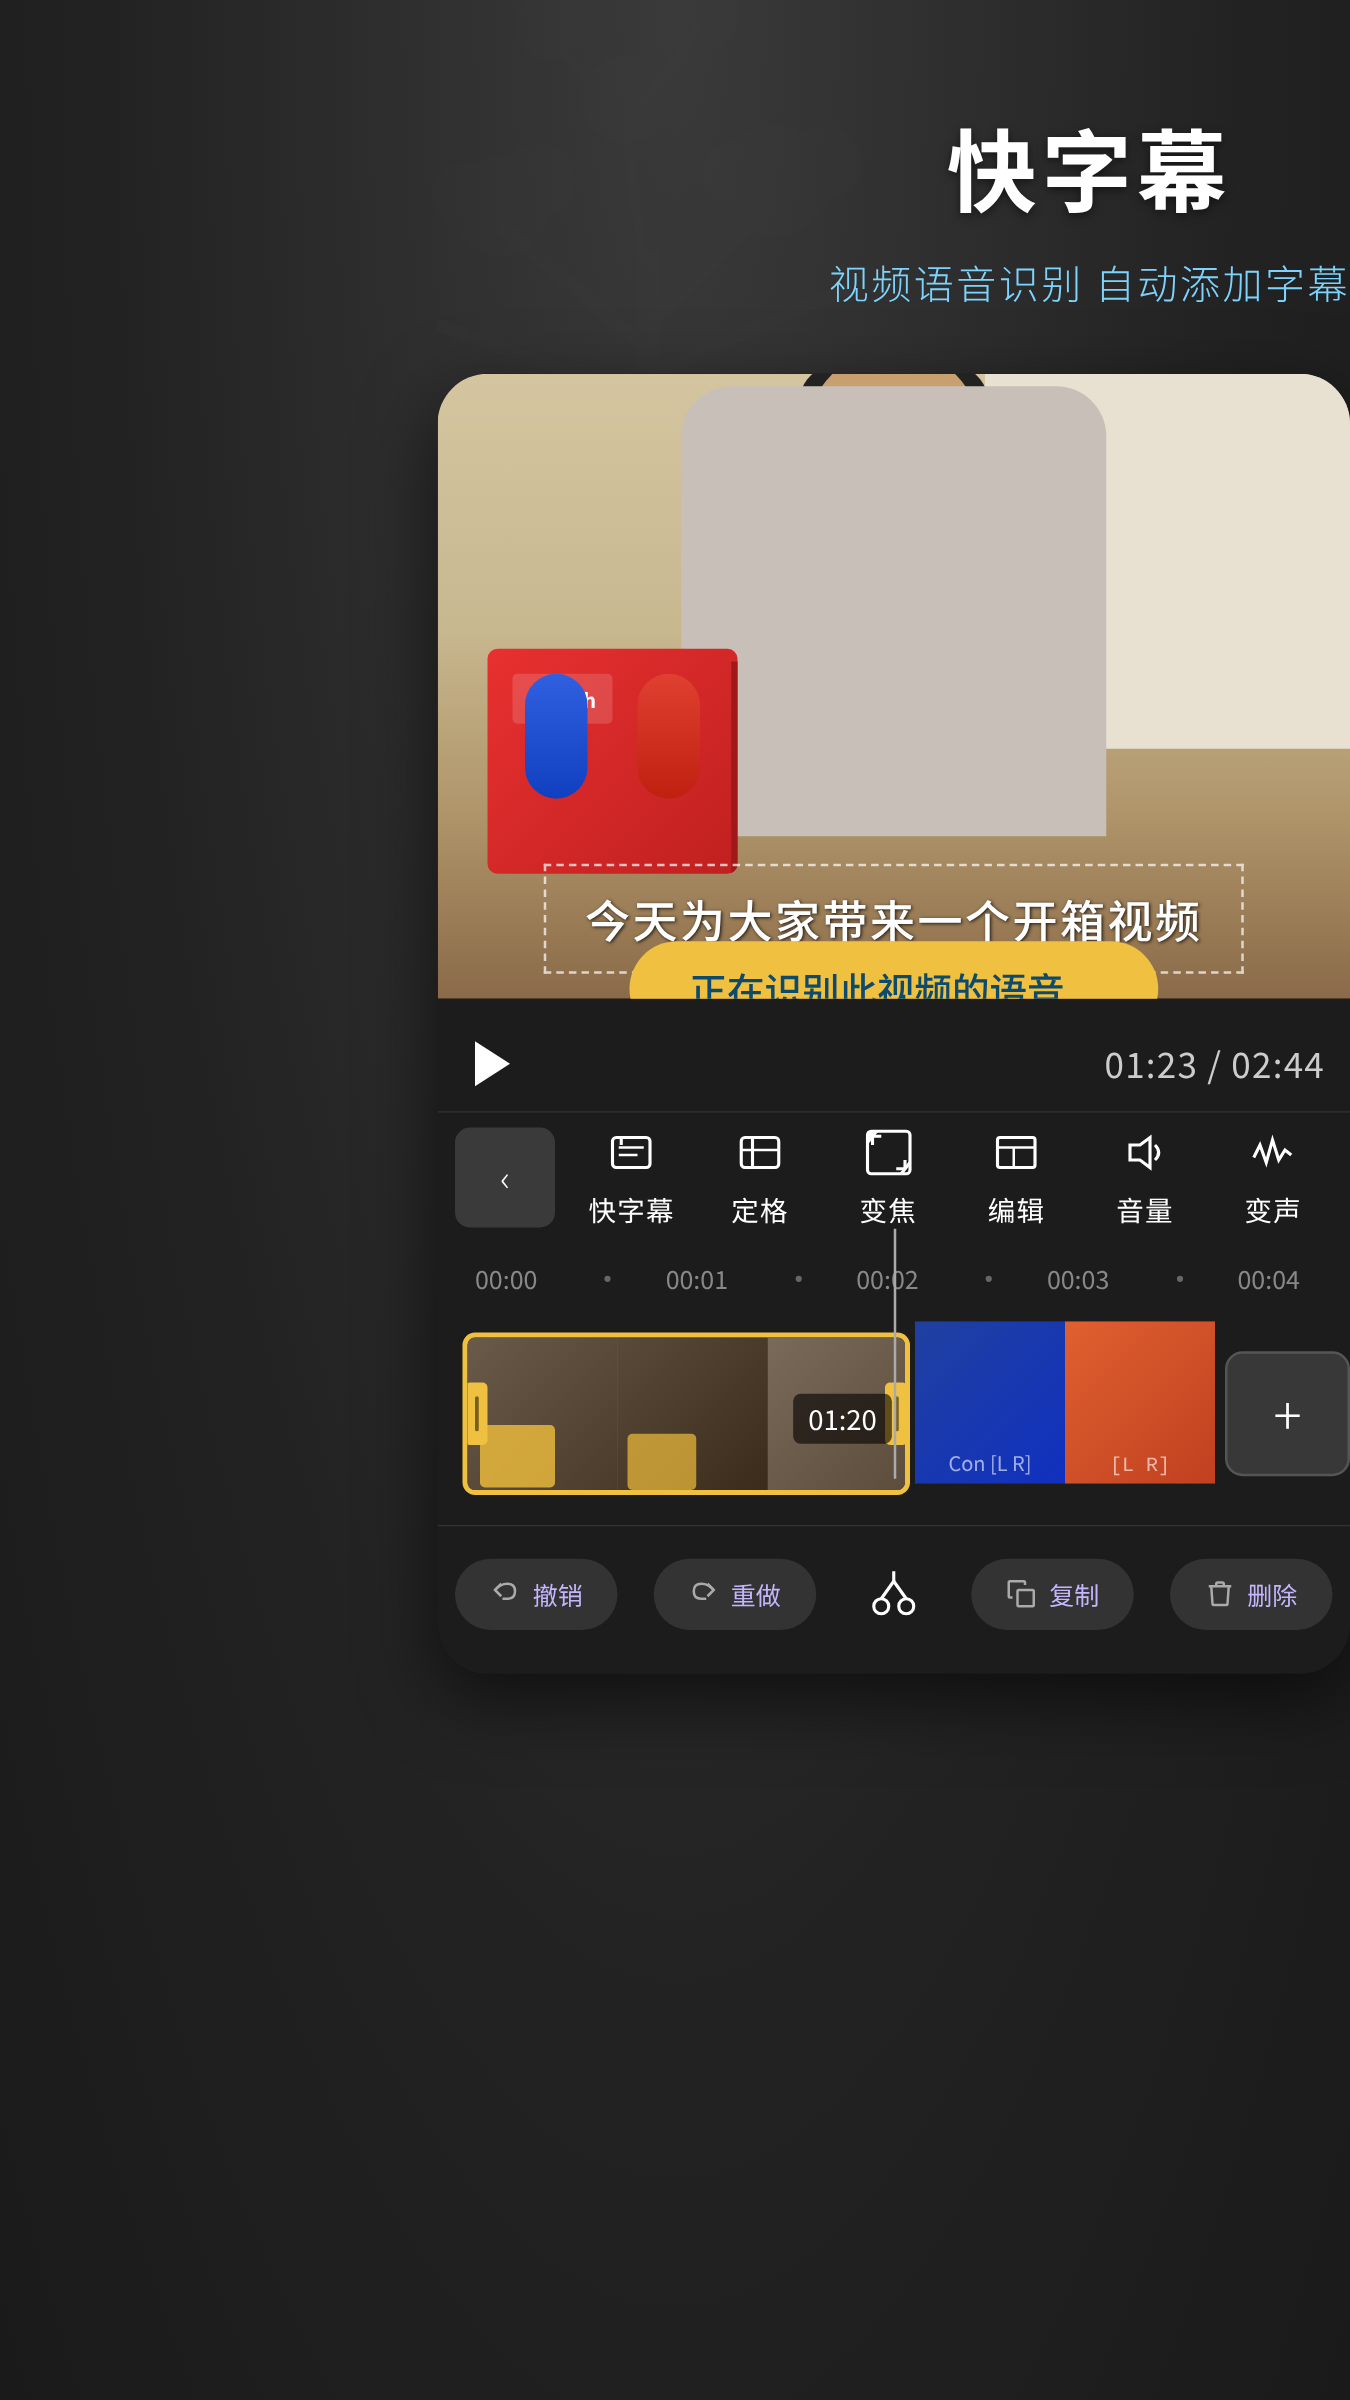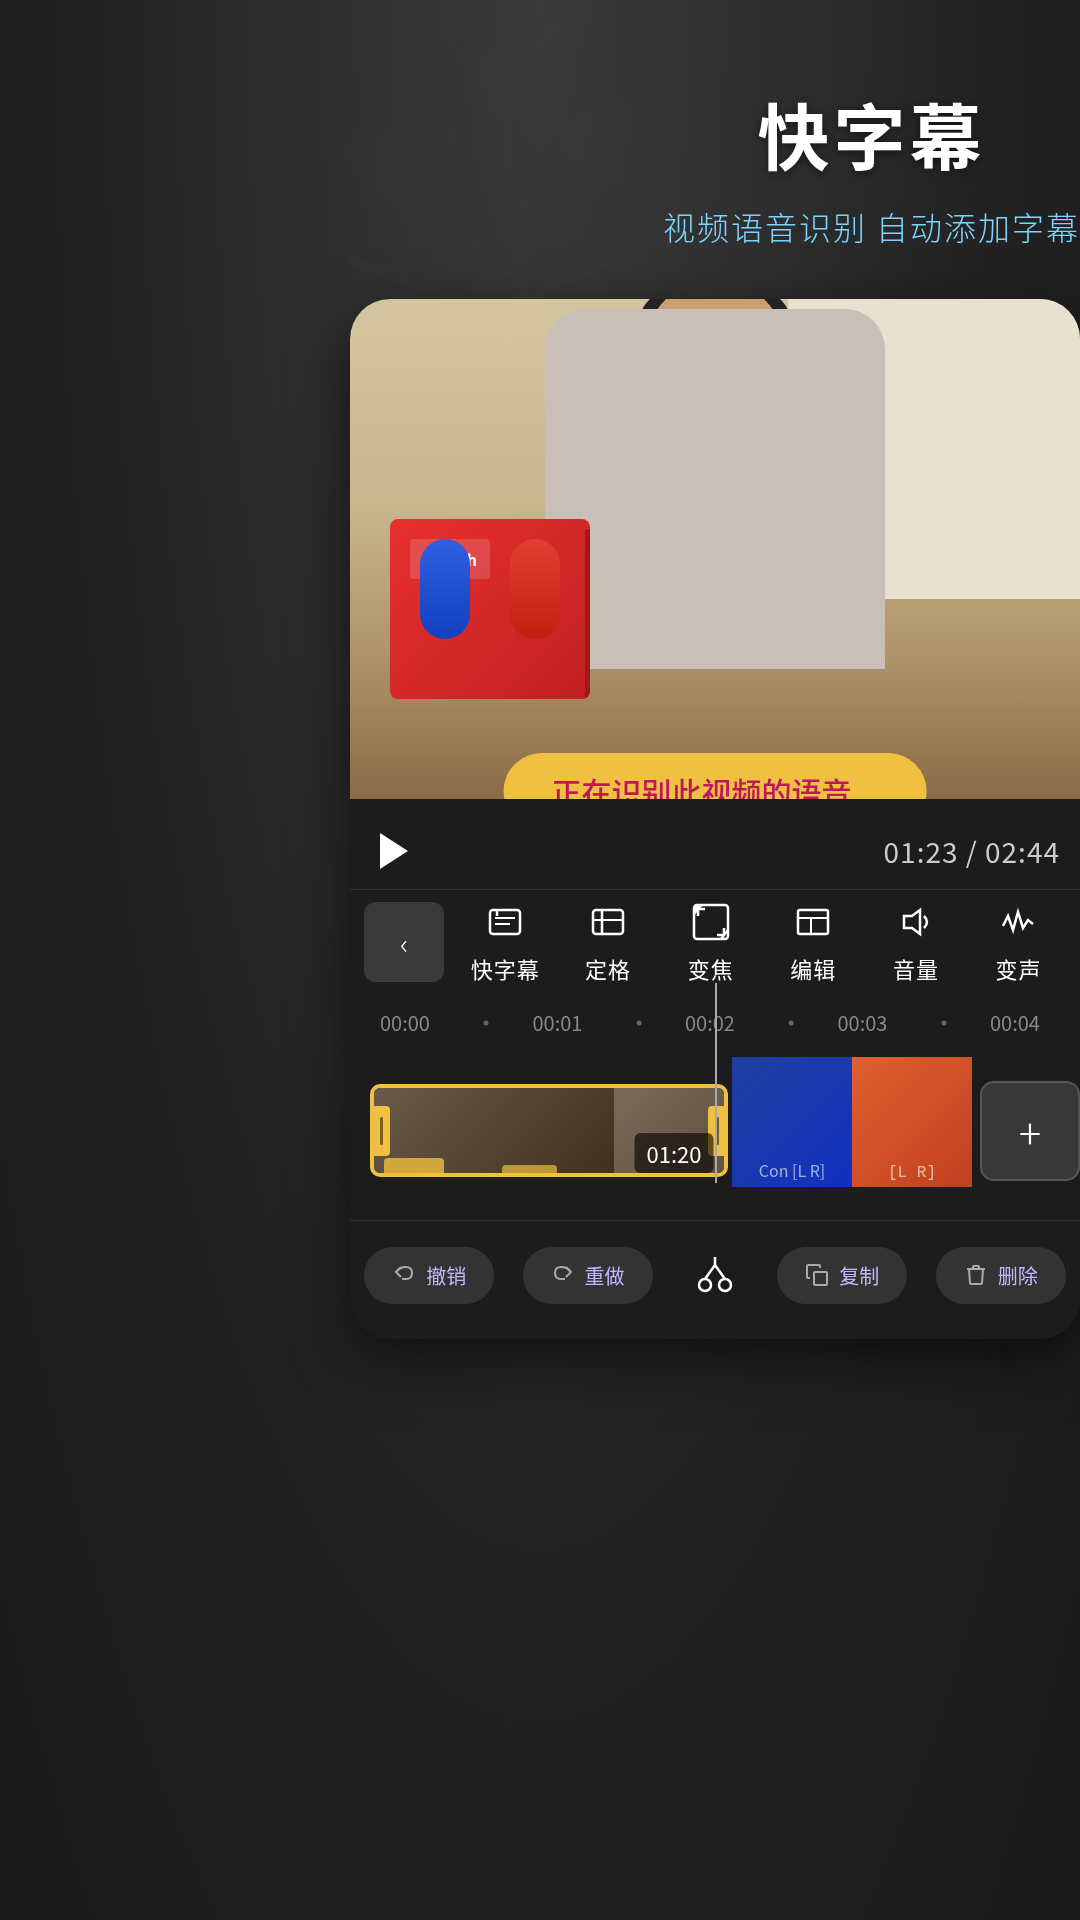--- a/index.html
+++ b/index.html
@@ -119,21 +119,21 @@
       transform: translateX(-50%);
       background: #f0c040;
       border-radius: 50px;
       padding: 16px 48px;
       white-space: nowrap;
       z-index: 10;
     }
 
     .recognition-text {
       font-size: 30px;
-      color: #be185d;
+      color: #0c4a6e;
       font-weight: 500;
     }
 
     
     .controls-bar {
       background: #1c1c1c;
       padding: 30px 20px 16px;
       display: flex;
       align-items: center;
       justify-content: space-between;
@@ -243,21 +243,21 @@
       overflow: hidden;
     }
 
     .filmstrip-selected {
       display: flex;
       border: 4px solid #f0c040;
       border-radius: 10px;
       overflow: hidden;
       margin-left: 20px;
       position: relative;
-      height: 93px;
+      height: 130px;
     }
 
     .film-thumb {
       width: 120px;
       height: 130px;
       flex-shrink: 0;
       overflow: hidden;
       position: relative;
     }
 
@@ -604,20 +604,23 @@
             <div class="switch-box-top">
               <div class="switch-box-side"></div>
               <div class="switch-logo-area">
                 <span class="switch-logo-text">Switch</span>
               </div>
               <div class="joycon-left"></div>
               <div class="joycon-right"></div>
             </div>
           </div>
 
+          <div class="subtitle-box">
+            <span class="subtitle-text">今天为大家带来一个开箱视频</span>
+          </div>
         </div>
 
         <div class="recognition-pill">
           <span class="recognition-text">正在识别此视频的语音...</span>
         </div>
       </div>
 
       <div class="controls-bar">
         <div class="play-btn">
           <div class="play-triangle"></div>

